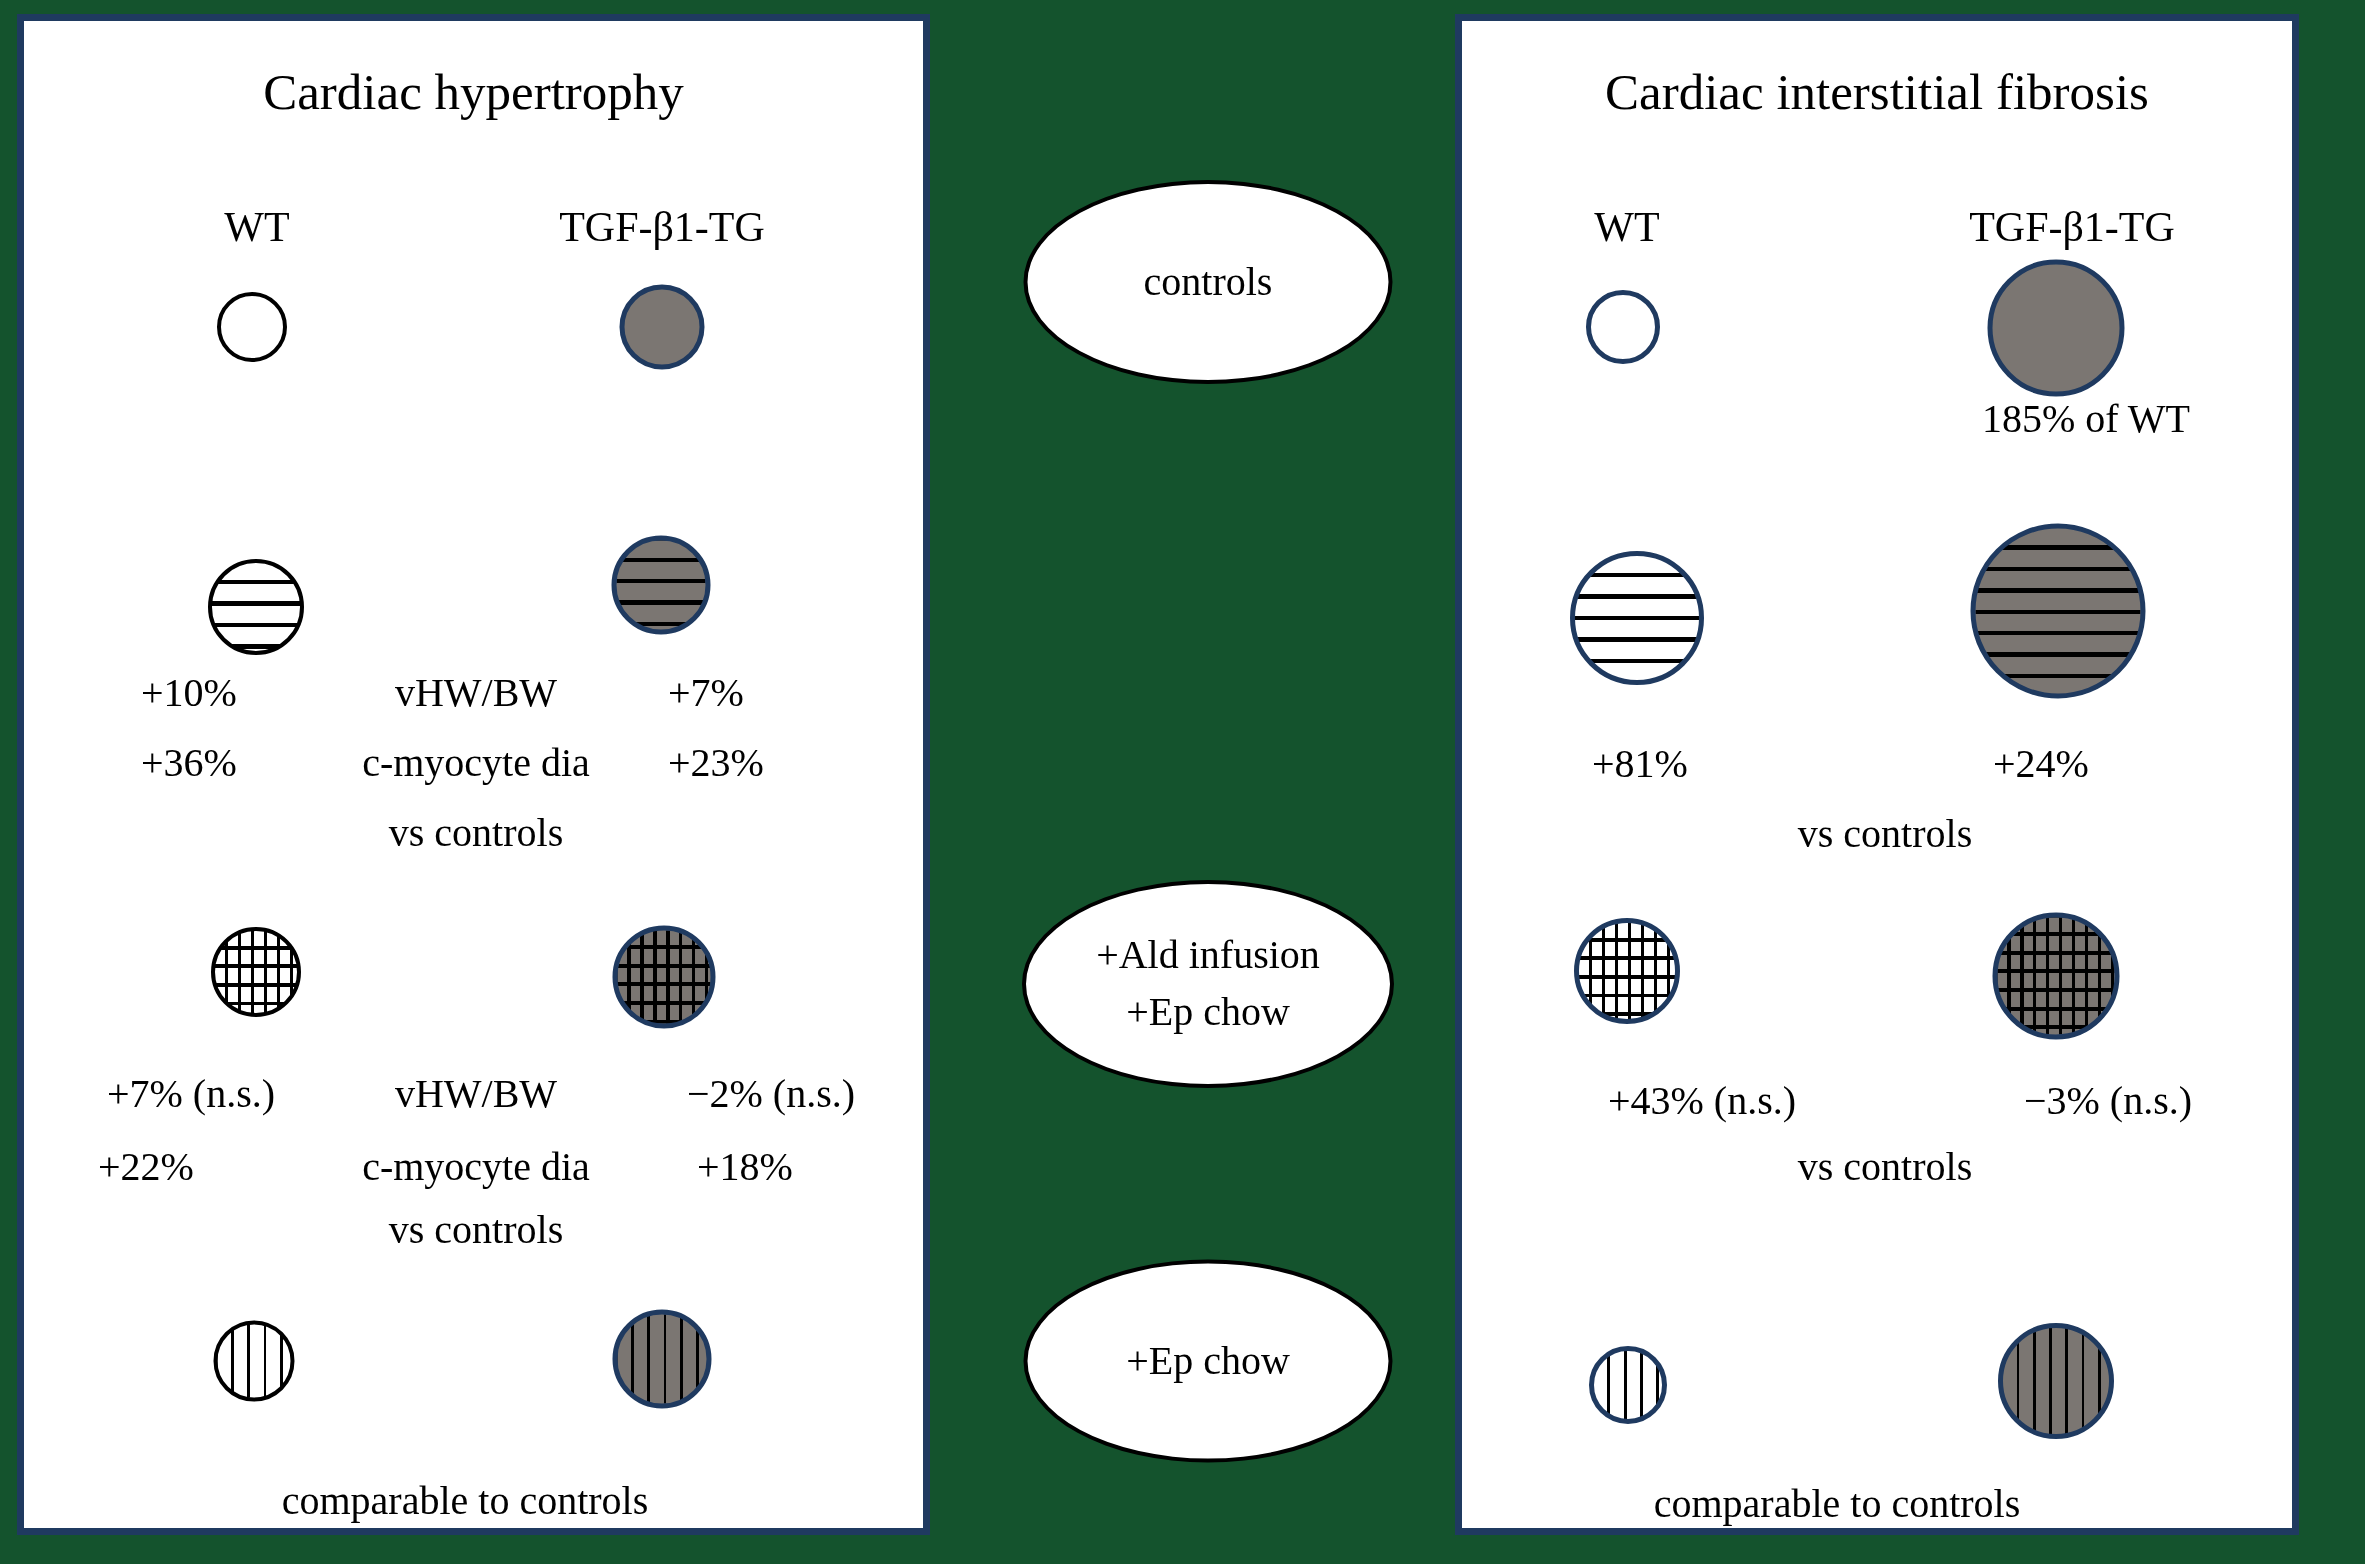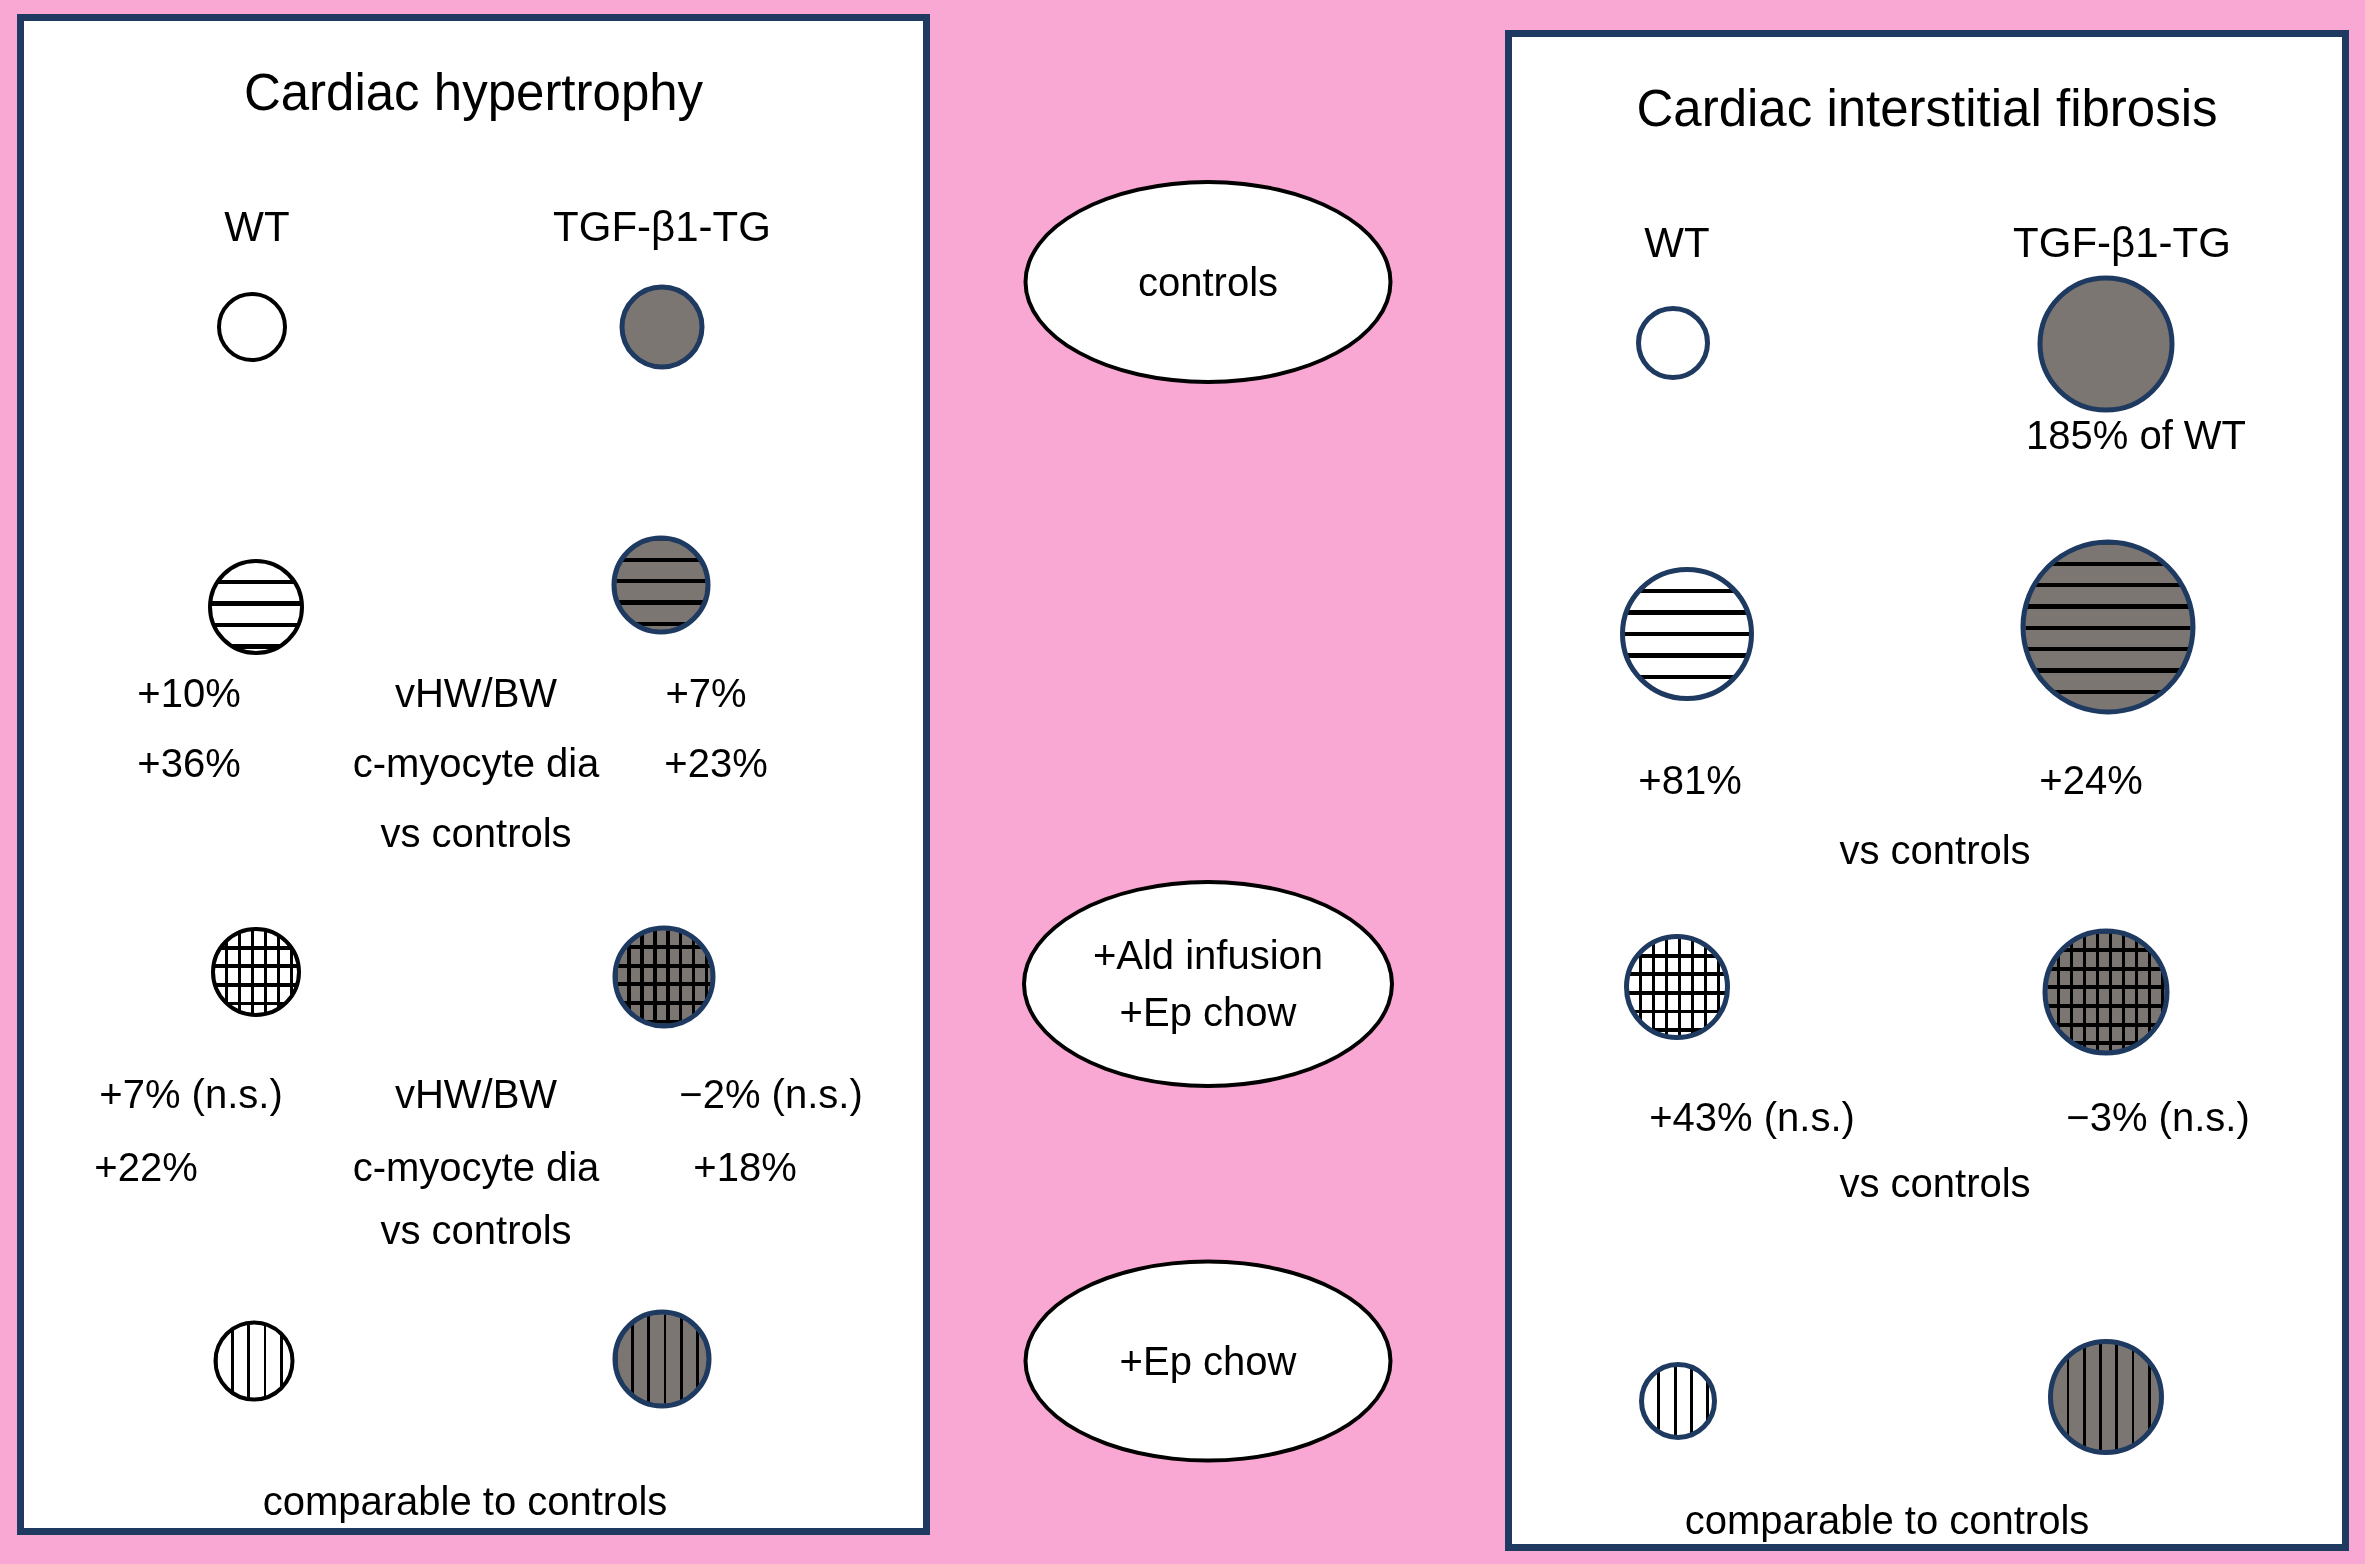--- a/index.html
+++ b/index.html
@@ -1,26 +1,26 @@
 <!DOCTYPE html>
 <html style="--navy: #1f3a60; --gray: #7b7672;font-size:9px"><head>
 <meta charset="utf-8">
 <style>
   :root { --navy:#1f3a60; --gray:#7b7672; }
   html,body { margin:0; padding:0; background:#ffffff; }
   .canvas {
-    position:relative; width:2366px; height:1564px; background:#f9a8d4;
-    font-family:Liberation Sans, sans-serif; color:#000;
+    position:relative; width:2366px; height:1564px; background:#14532d;
+    font-family:Liberation Serif, serif; color:#000;
   }
   .panel {
     position:absolute; box-sizing:border-box; background:#ffffff;
     border:7.3px solid var(--navy);
   }
   #left-panel  { left:17px;   top:14px; width:913px; height:1521px; }
-  #right-panel { left:1505px; top:14px; width:844px; height:1521px;margin-top:16px; }
+  #right-panel { left:1455px; top:14px; width:844px; height:1521px; }
 
   .abs { position:absolute; transform:translate(-50%,-50%); white-space:nowrap; }
   .t     { font-size:40px; line-height:1.2; }
   .title { font-size:51px; }
   .hdr   { font-size:42px; }
   .center-x { left:50%; }
 
   .circle {
     position:absolute; transform:translate(-50%,-50%);
     border-radius:50%; box-sizing:border-box; background-color:#fff;

